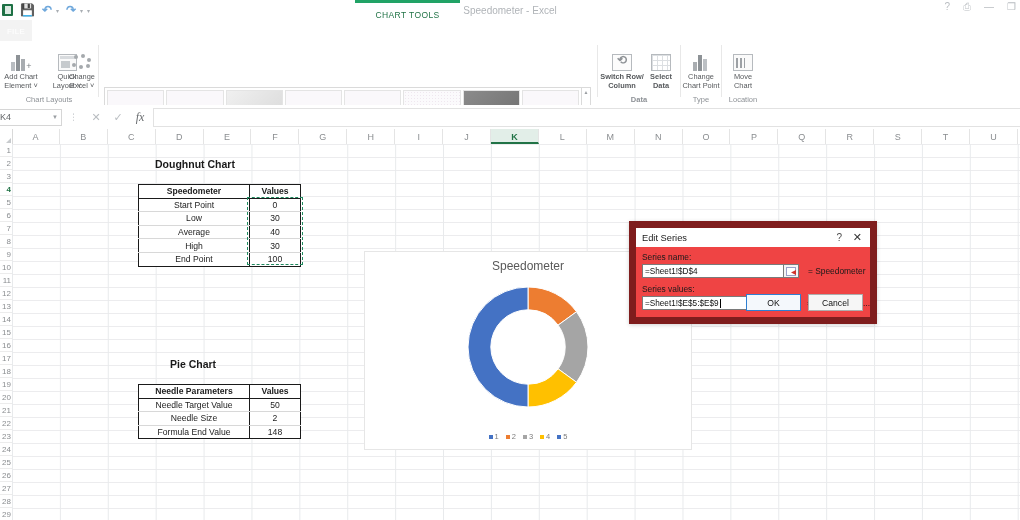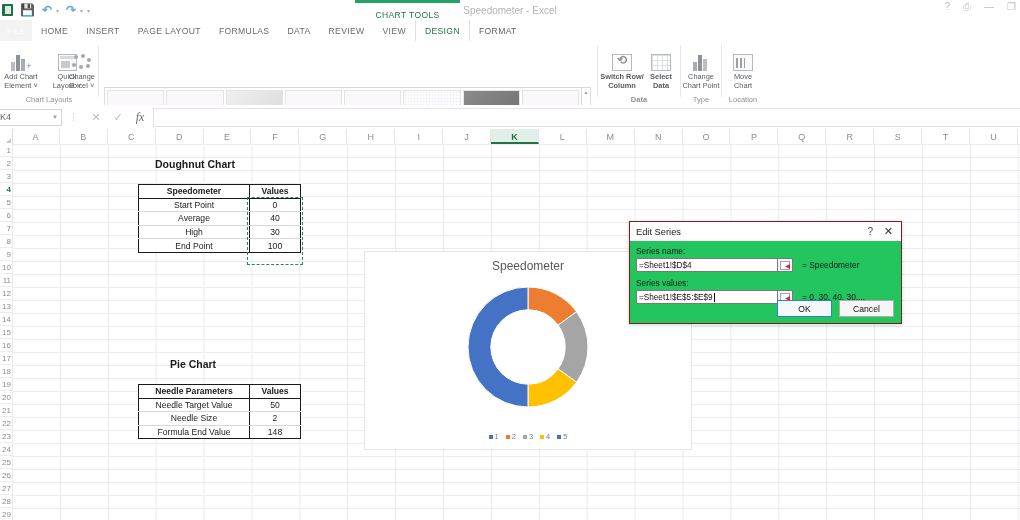--- a/index.html
+++ b/index.html
@@ -298,22 +298,22 @@
   .chart-legend {
     position: absolute; bottom: 8px; width: 100%;
     display: flex; justify-content: center; gap: 7px;
     font-size: 7.5px; color: #7c7c7c;
   }
   .chart-legend .lg { display: flex; align-items: center; gap: 2px; }
   .chart-legend .sw { width: 4px; height: 4px; display: inline-block; }
 
   
   .dialog {
-    position: absolute; left: 629px; top: 221px; width: 273px; height: 103px;
-    background: #22c55e; border: 1px solid #7f1d1d; box-sizing: border-box;
+    position: absolute; left: 629px; top: 221px; width: 248px; height: 103px;
+    background: #ef4444; border: 7px solid #7f1d1d; box-sizing: border-box;
     box-shadow: 0 1px 4px rgba(0,0,0,.18);
   }
   .dlg-title {
     position: absolute; left: 0; top: 0; width: 100%; height: 19px;
     background: #ffffff; display: flex; align-items: center;
   }
   .dlg-title .t {
     font-size: 9.3px; color: #1a1a1a; margin-left: 6px; font-weight: normal;
   }
   .dlg-title .help {
@@ -385,31 +385,20 @@
     <div class="win-ctrls">
       <span>?</span>
       <span>⎙</span>
       <span>—</span>
       <span>❐</span>
     </div>
   </div>
 
   <div class="tabstrip">
     <div class="tab-file">FILE</div>
-    <div class="tabs">
-      <div class="tab">HOME</div>
-      <div class="tab">INSERT</div>
-      <div class="tab">PAGE LAYOUT</div>
-      <div class="tab">FORMULAS</div>
-      <div class="tab">DATA</div>
-      <div class="tab">REVIEW</div>
-      <div class="tab">VIEW</div>
-      <div class="tab design">DESIGN</div>
-      <div class="tab format">FORMAT</div>
-    </div>
   </div>
 
   <div class="ribbon">
 
     <div class="rgroup" style="left:0; width:98px;">
       <div class="rbtn" style="left:2px;">
         <span class="glyph">
           <span class="ic-bars">
               <i></i>
               <i></i>
@@ -608,20 +597,24 @@
         <th class="lab">Speedometer</th>
         <th class="val">Values</th>
       </tr>
     </thead>
     <tbody>
       <tr>
         <td class="lab">Start Point</td>
         <td class="val">0</td>
       </tr>
       <tr>
+        <td class="lab">Low</td>
+        <td class="val">30</td>
+      </tr>
+      <tr>
         <td class="lab">Average</td>
         <td class="val">40</td>
       </tr>
       <tr>
         <td class="lab">High</td>
         <td class="val">30</td>
       </tr>
       <tr>
         <td class="lab">End Point</td>
         <td class="val">100</td>

